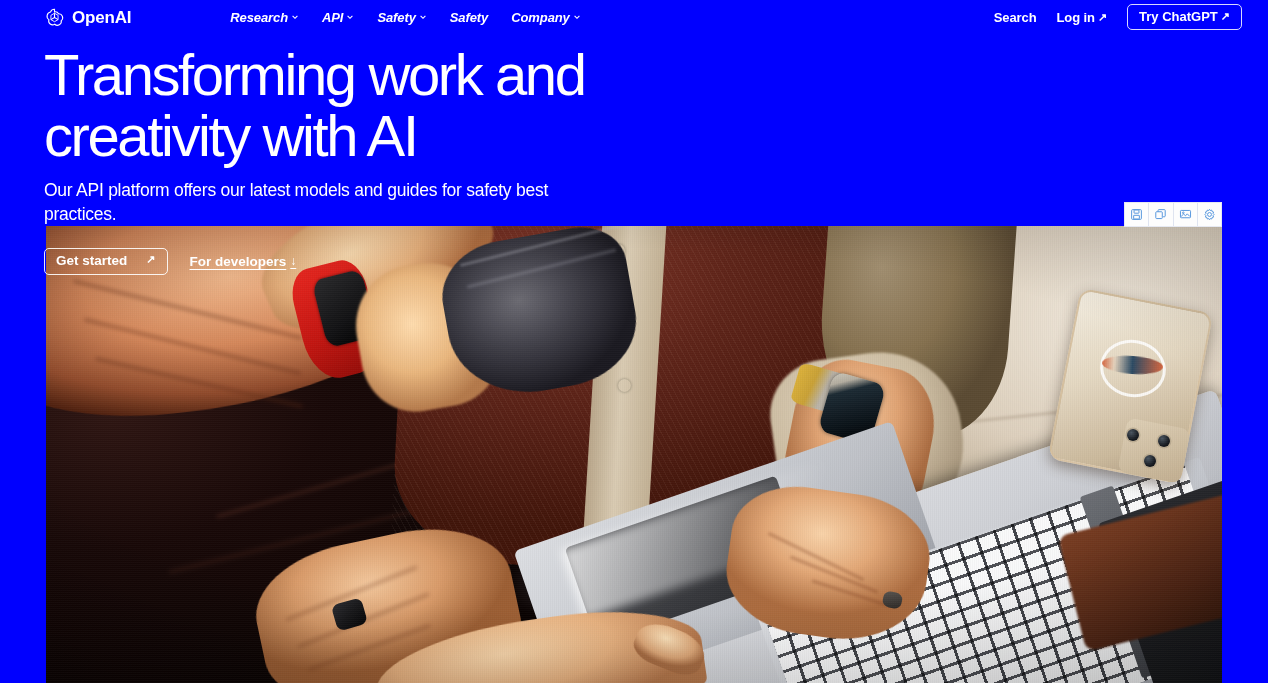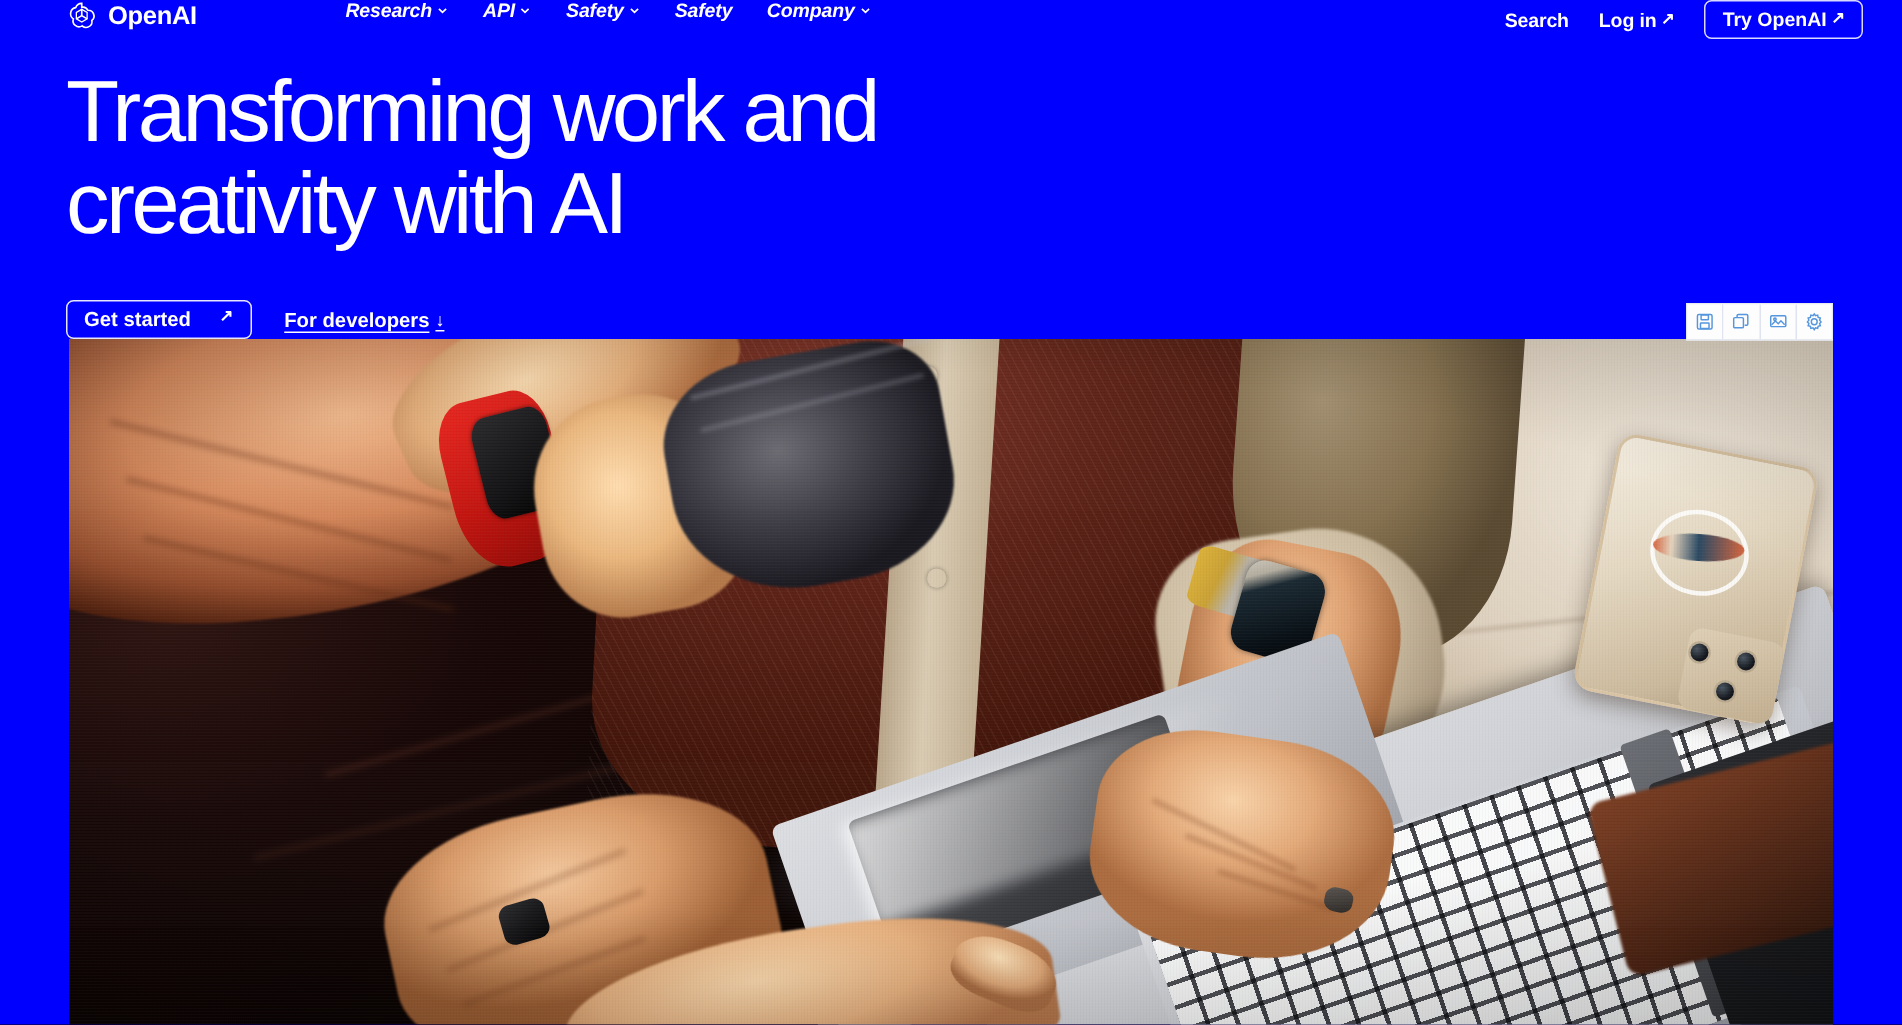--- a/index.html
+++ b/index.html
@@ -8,21 +8,21 @@
     background:#0000ff;
     font-family:"Liberation Sans", sans-serif;
     color:#ffffff;
     position:relative;
   }
 
   
   .nav {
     height:34px;
     display:flex;
-    align-items:flex-start;
+    align-items:center;
     padding:0 26px 0 44px;
     position:relative;
     z-index:40;
   }
   .brand { display:flex; align-items:center; gap:7px; }
   .brand-mark { width:21px; height:21px; display:block; }
   .brand-name { font-size:17px; font-weight:700; letter-spacing:-0.2px; line-height:1; }
 
   .nav-main { display:flex; align-items:center; gap:23px; margin-left:99px;font-style:italic; }
   .nav-link {
@@ -510,32 +510,33 @@
 
   <div class="nav-right">
     <span class="nav-link">
       <span>Search</span>
     </span>
     <span class="nav-link">
       <span>Log in</span>
       <span class="arrow-ne">↗</span>
     </span>
     <button class="try-btn">
-      <span>Try OpenAI</span>
+      <span>Try ChatGPT</span>
       <span class="arrow-ne">↗</span>
     </button>
   </div>
 </div>
 
 <section class="hero">
   <div class="hero-left">
     <h1 class="hero-title">Transforming work and creativity with AI</h1>
   </div>
 
   <div class="hero-right">
+    <p class="hero-desc">Our API platform offers our latest models and guides for safety best practices.</p>
     <div class="hero-actions">
       <button class="get-started">
         <span>Get started</span>
         <span class="arrow-ne">↗</span>
       </button>
       <a class="dev-link" href="#">
         <span>For developers</span>
         <span class="arrow-dn">↓</span>
       </a>
     </div>

